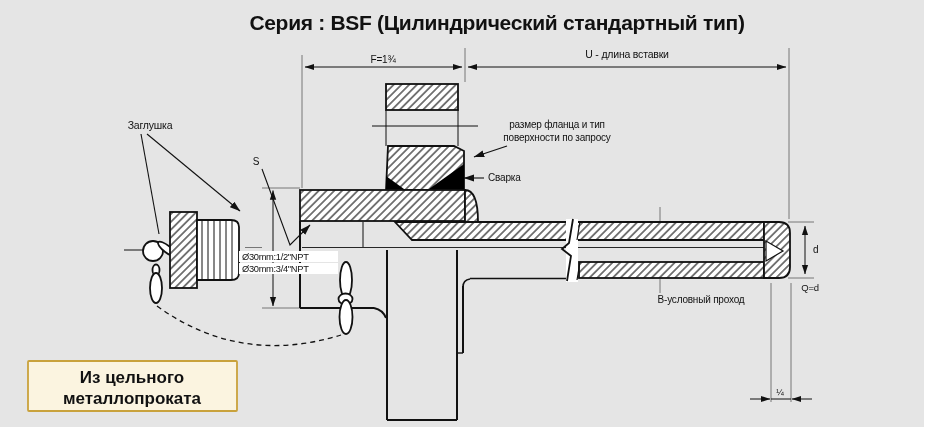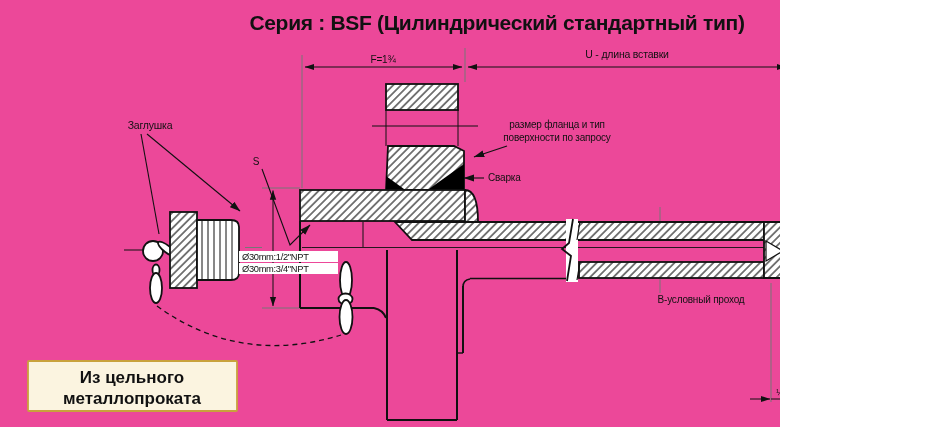--- a/index.html
+++ b/index.html
@@ -1,16 +1,16 @@
 <!DOCTYPE html>
 <html><head>
 <meta charset="utf-8">
 <style>
   html,body{margin:0;padding:0;background:#ffffff;}
-  #stage{position:relative;width:780px;height:427px;background:#ec4899;overflow:hidden;
+  #stage{position:relative;width:924px;height:427px;background:#e5e5e5;overflow:hidden;
          font-family:"Liberation Sans",sans-serif;}
   svg text{font-family:"Liberation Sans",sans-serif;fill:#111;}
   .title{font-size:21px;font-weight:bold;letter-spacing:-0.3px;}
   .lbl{font-size:10px;letter-spacing:-0.2px;}
   .lbl-s{font-size:9.3px;letter-spacing:-0.3px;}
   .box-t{font-size:17px;font-weight:bold;}
   .ol{stroke:#111;fill:none;}
   .aux{stroke:#777;stroke-width:1;fill:none;}
   .dim{stroke:#111;stroke-width:1;fill:none;}
   .lead{stroke:#111;stroke-width:1.1;fill:none;}

